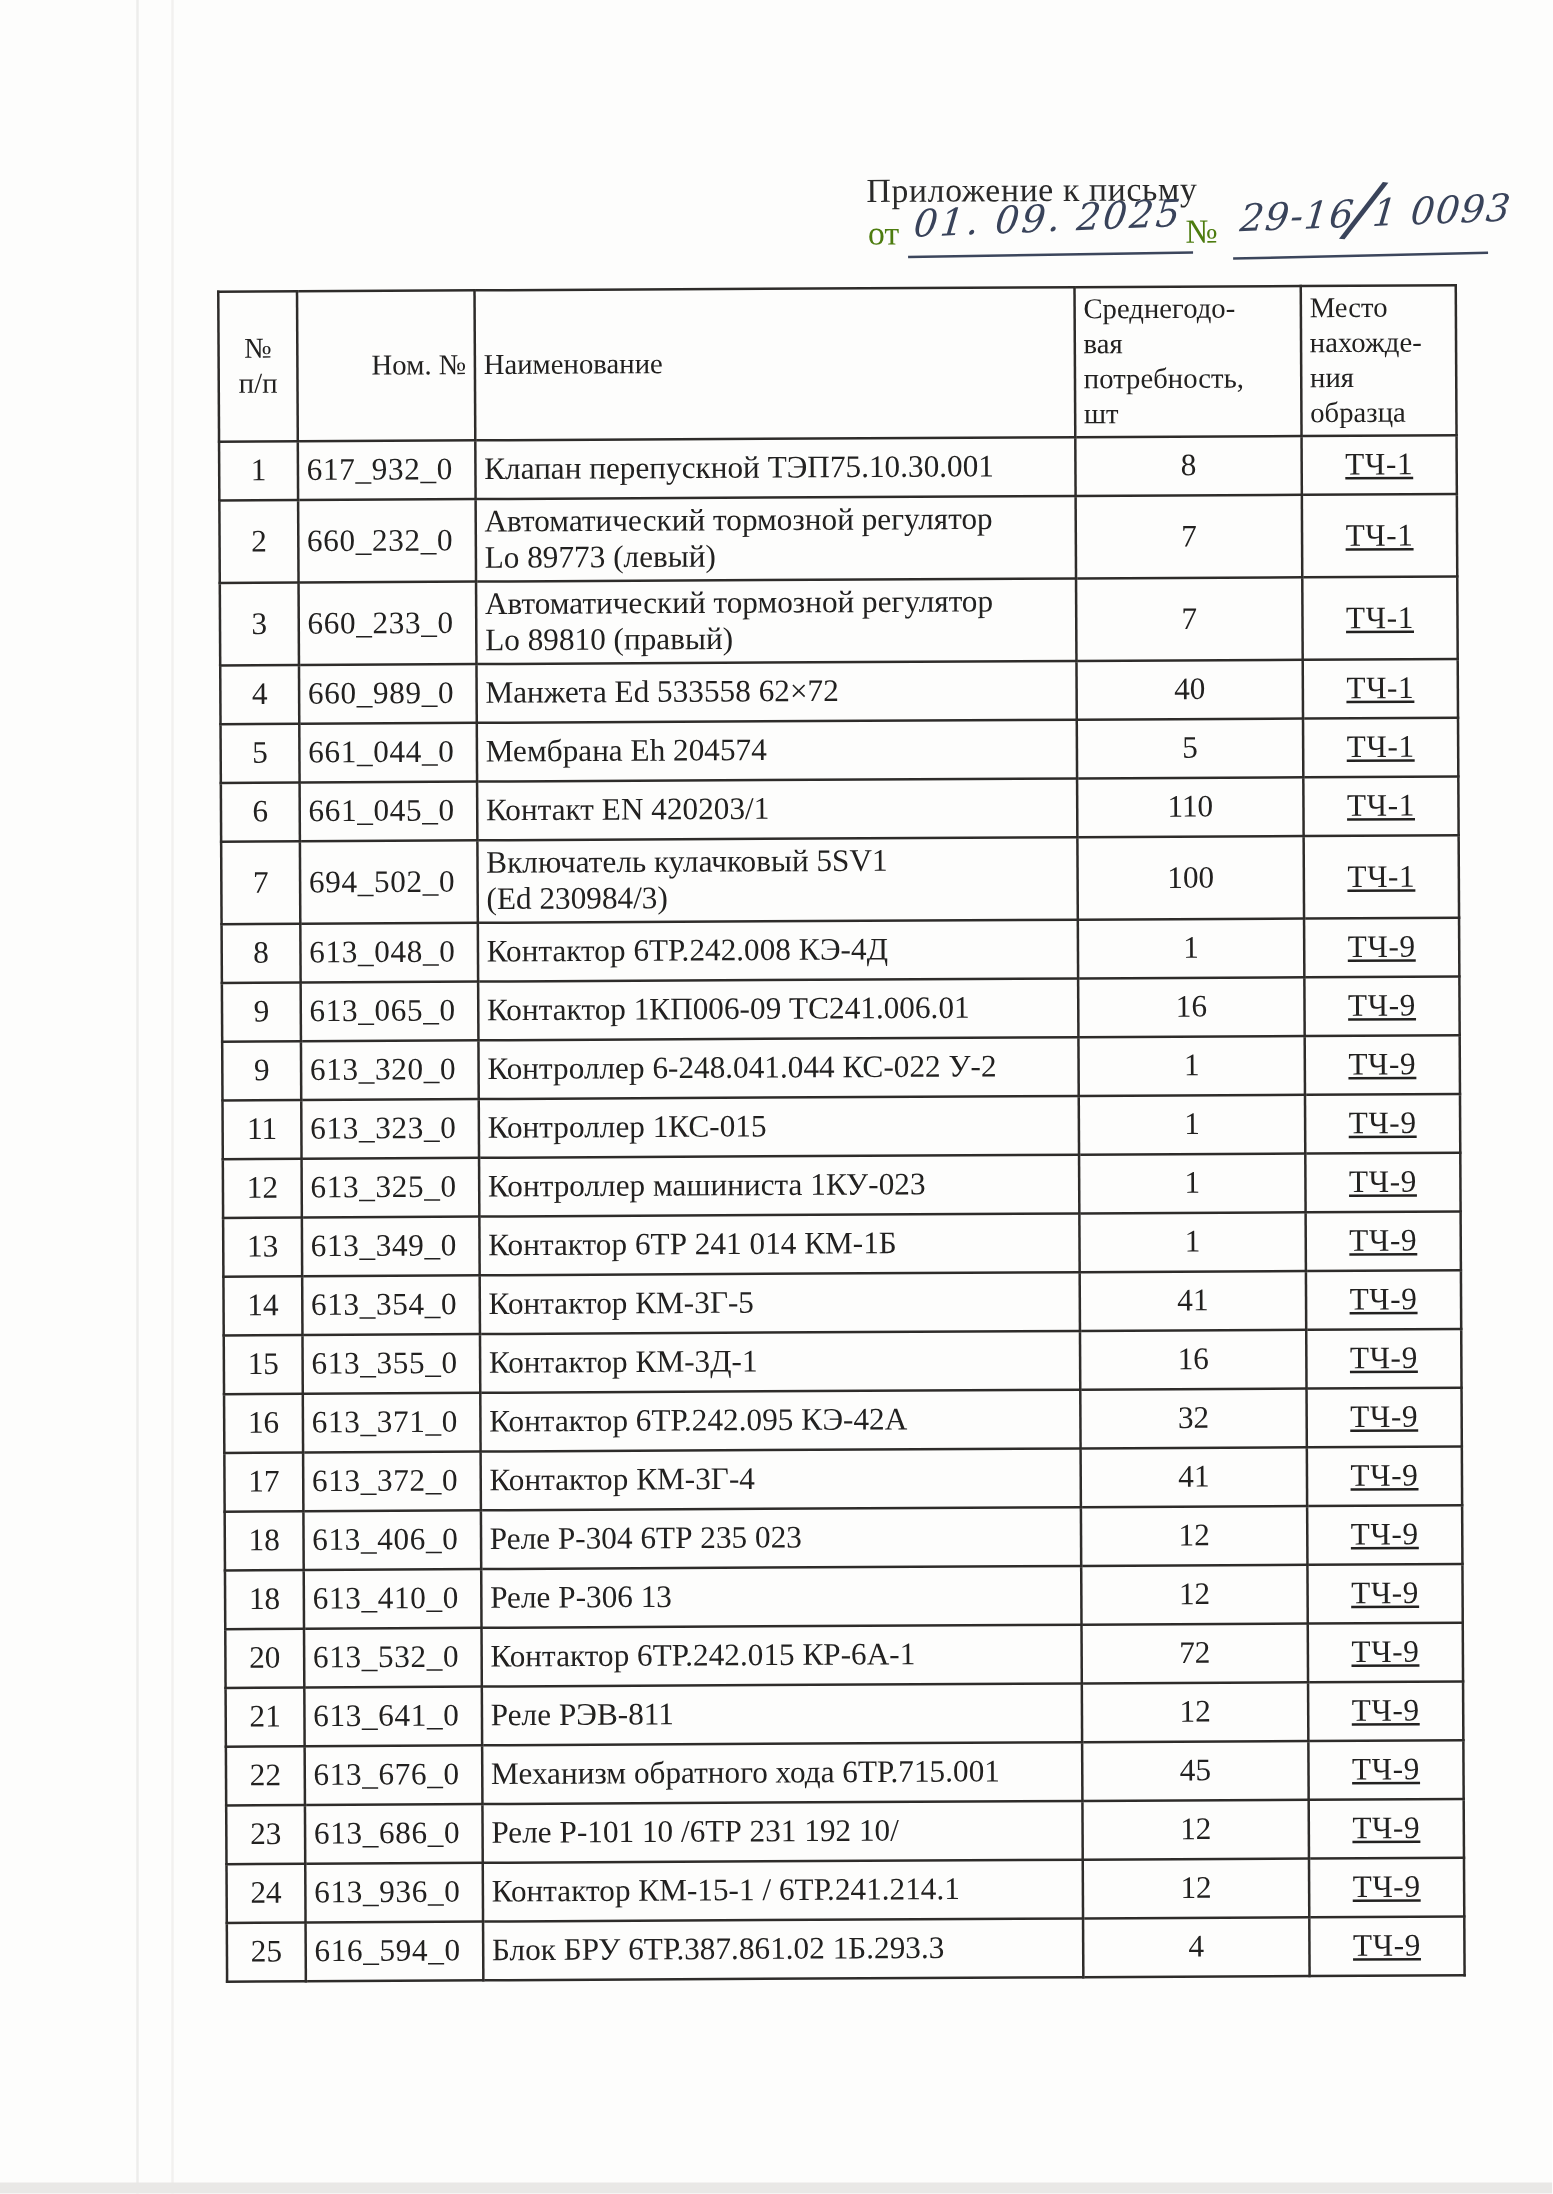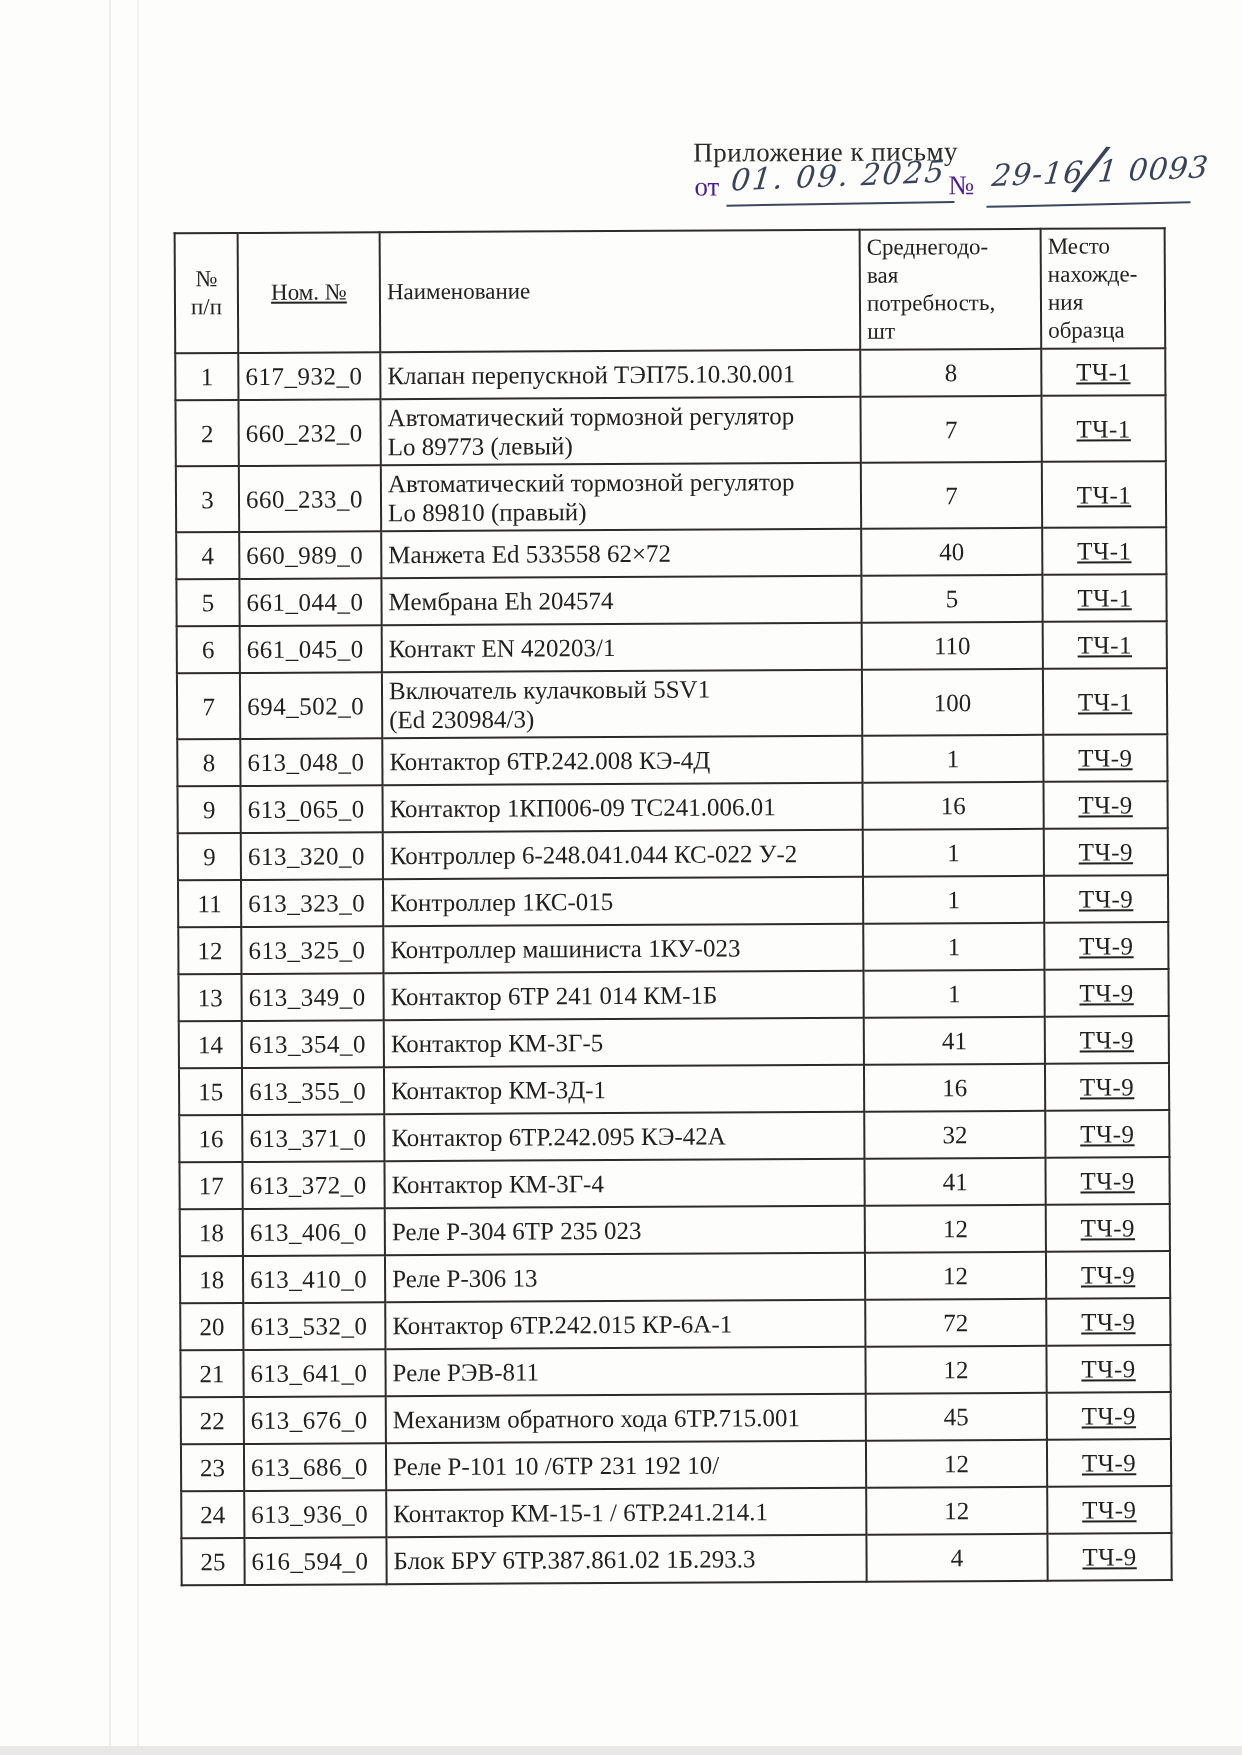--- a/index.html
+++ b/index.html
@@ -46,21 +46,21 @@
     left: 697px;
     top: 138px;
     font-size: 27px;
     letter-spacing: 0.5px;
     color: #2a2a2a;
     white-space: nowrap;
   }
   .printed-label {
     position: absolute;
     font-size: 27px;
-    color: #4c1d95;
+    color: #4d7c0f;
     white-space: nowrap;
   }
   .from-label { left: 698px; top: 172px; }
   .number-label { left: 952px; top: 172px; }
   .handwriting {
     position: absolute;
     font-family: "DejaVu Serif", serif;
     font-style: italic;
     color: #39435a;
     white-space: nowrap;
@@ -113,21 +113,21 @@
     color: #222120;
     vertical-align: middle;
   }
   .parts thead th {
     height: 112px;
     font-size: 23px;
     line-height: 28px;
     white-space: pre-line;
   }
   .th-num  { text-align: center; }
-  .th-nom  { text-align: center; padding-left: 13px; text-decoration: underline; }
+  .th-nom  { text-align: right; padding-left: 13px; }
   .th-name { text-align: left; padding-left: 13px; }
   .th-qty  { text-align: left; }
   .th-loc  { text-align: left; }
 
   .parts tbody td {
     font-size: 25px;
     line-height: 29px;
   }
   .parts tbody tr { height: 47px; }
   .cell-num { text-align: center; font-size: 24px; }

